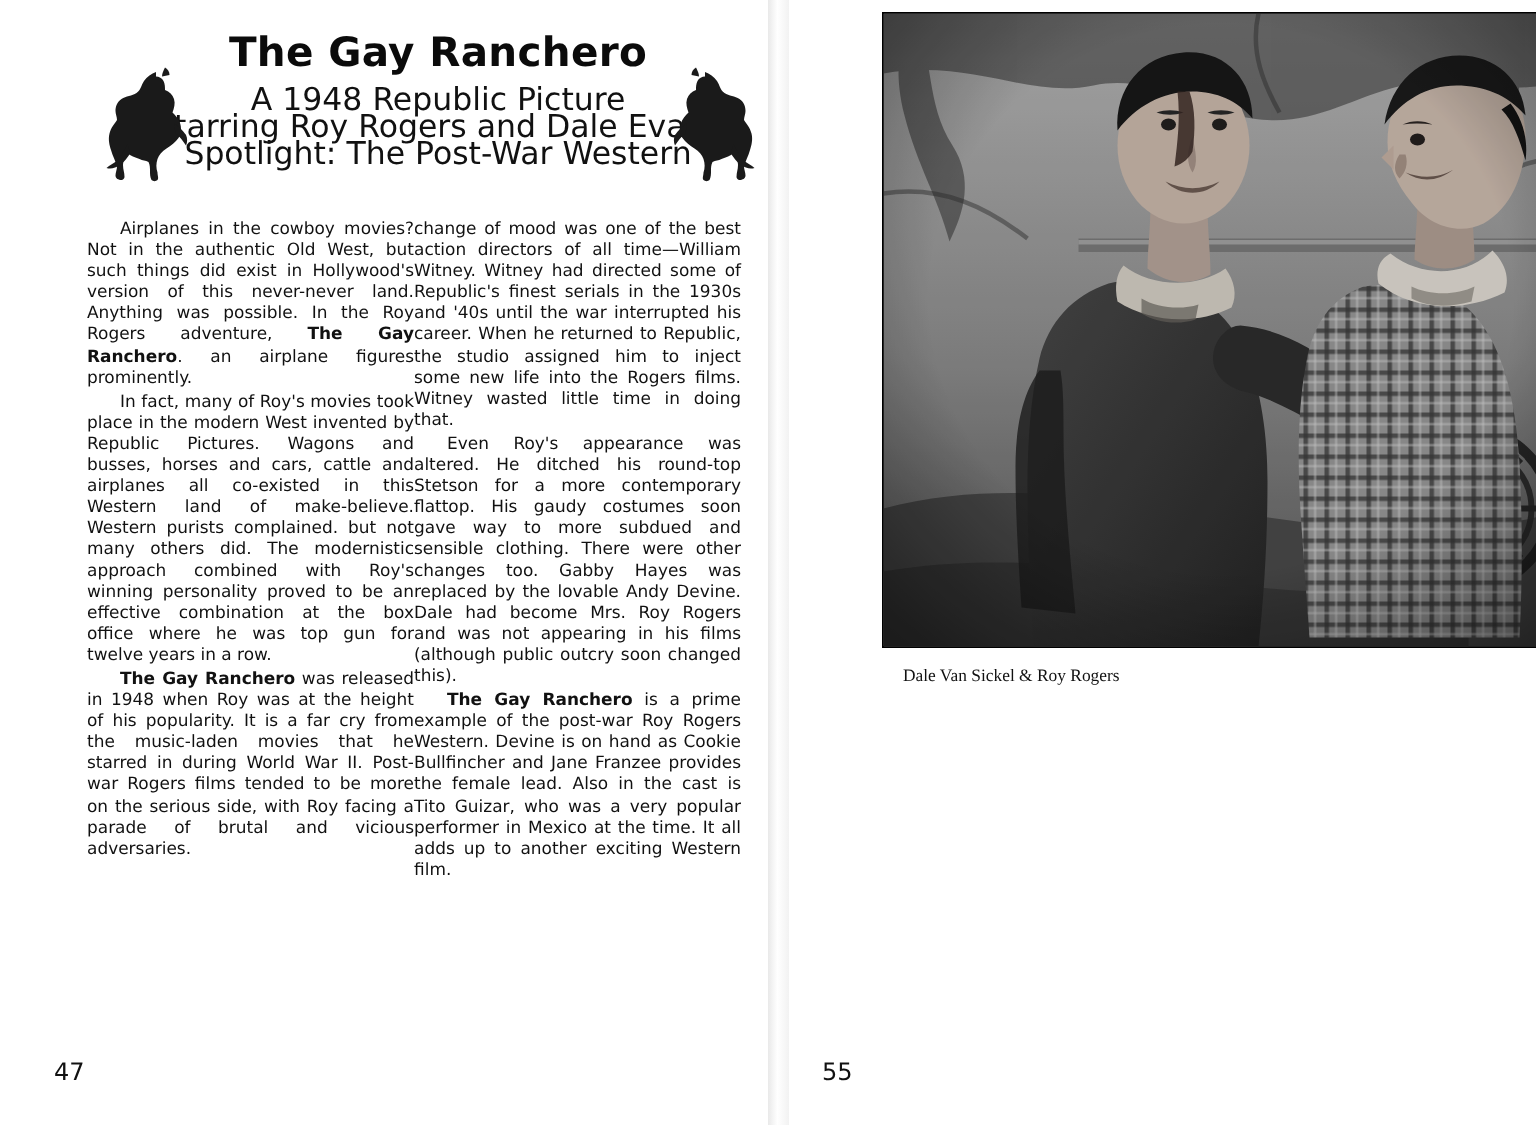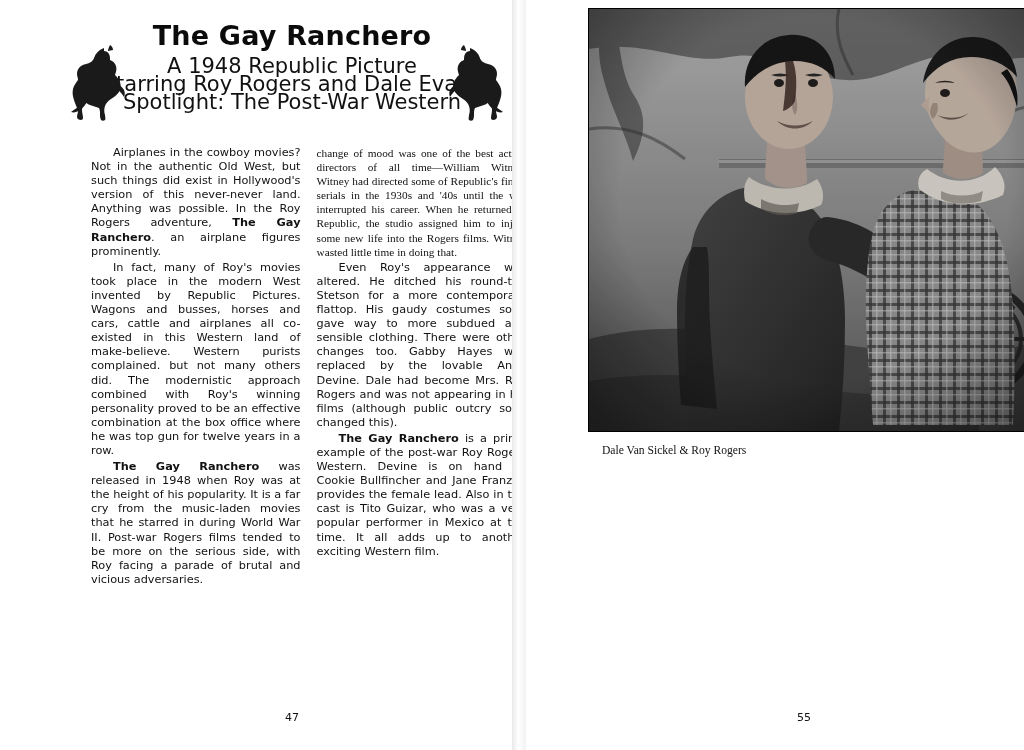--- a/index.html
+++ b/index.html
@@ -55,49 +55,47 @@
     width: 66px;
     height: 84px;
     top: 22px;
   }
   .horse.left { left: 6px; }
   .horse.right { right: 16px; }
   .horse svg { display: block; }
 
   .columns {
     display: flex;
-    gap: 16px;
     margin-top: 8px;
-    margin-left: 33px;
   }
   .col {
     width: 218px;
     font-family: "DejaVu Sans", sans-serif;
     font-size: 11.3px;
     line-height: 14.1px;
     text-align: justify;
     text-justify: inter-word;
     color: #111;
     hyphens: none;
   }
   .col p {
     margin: 0 0 2px 0;
     text-indent: 22px;
   }
-  .col p.no-indent { text-indent: 0; font-family: Liberation Serif, serif; }
+  .col p.no-indent { text-indent: 0; }
   .col b { font-weight: bold; }
 
   .folio {
     position: absolute;
     bottom: 26px;
     width: 100%;
     left: 0;
-    text-align: center;
+    text-align: left;
     font-family: "DejaVu Sans", sans-serif;
-    font-size: 11px;
+    font-size: 16px;
     color: #111;
   }
 
   
   .gutter {
     position: absolute;
     left: 512px;
     top: 0;
     width: 14px;
     height: 750px;

